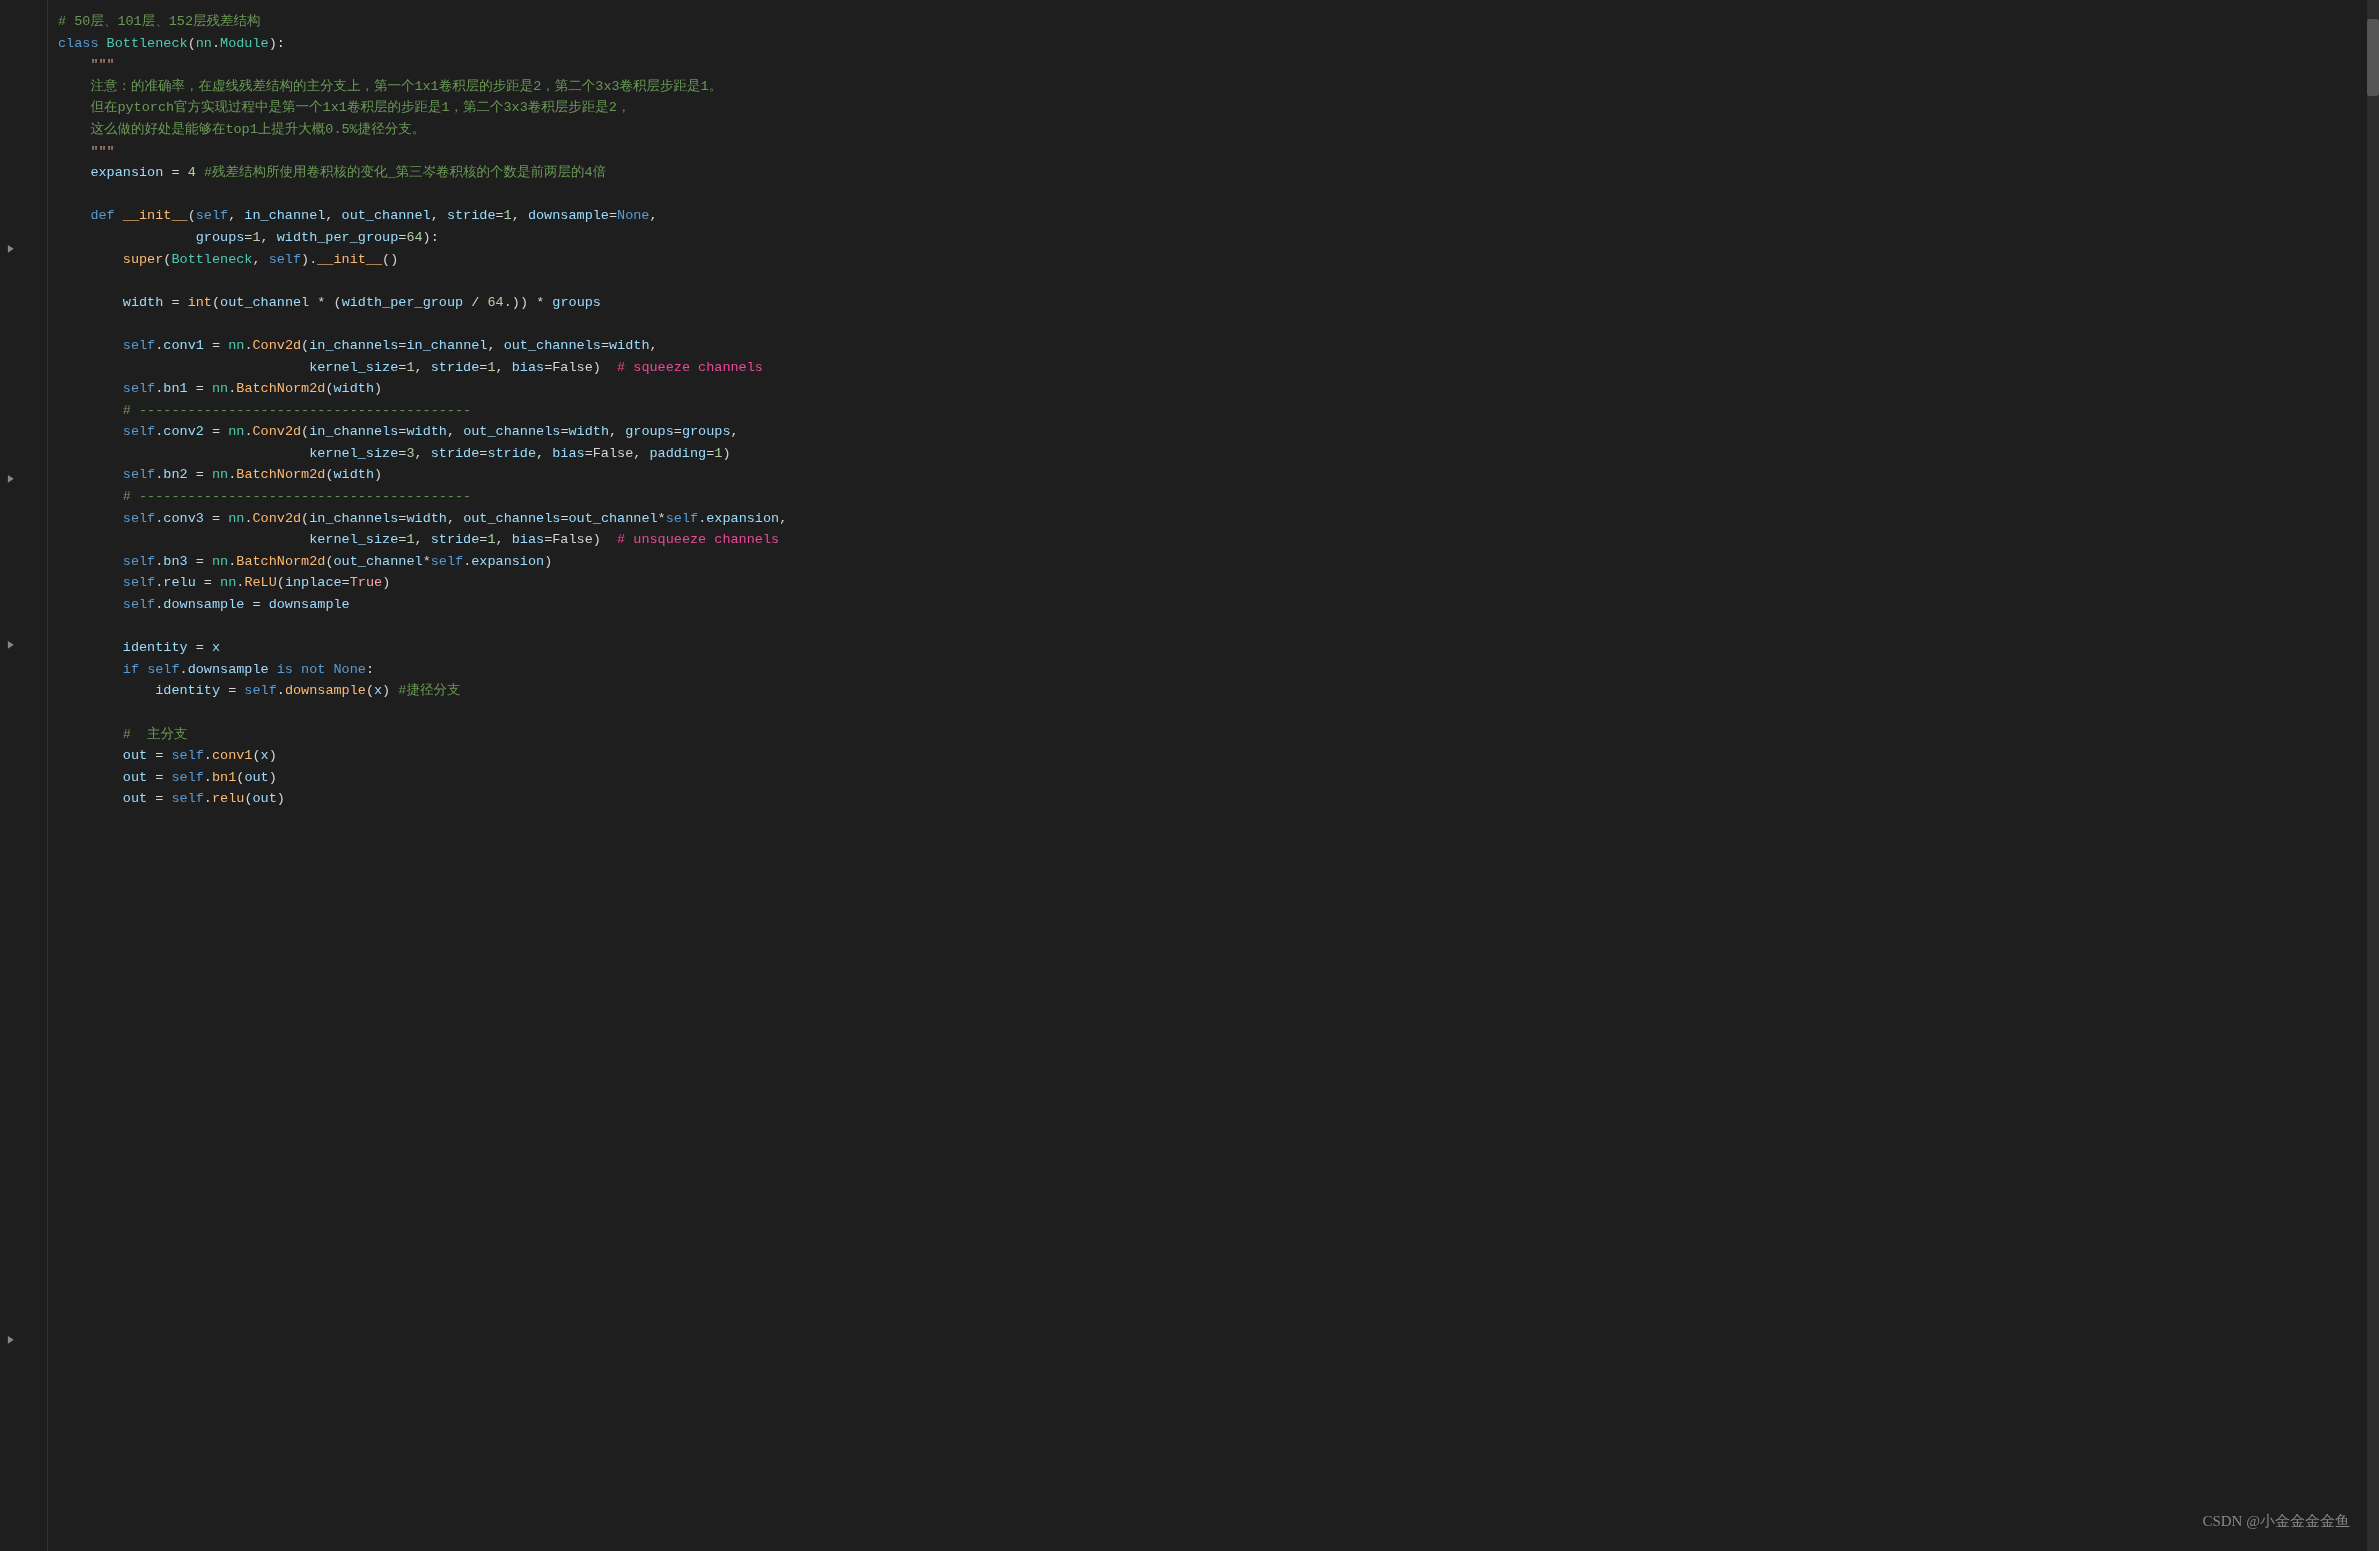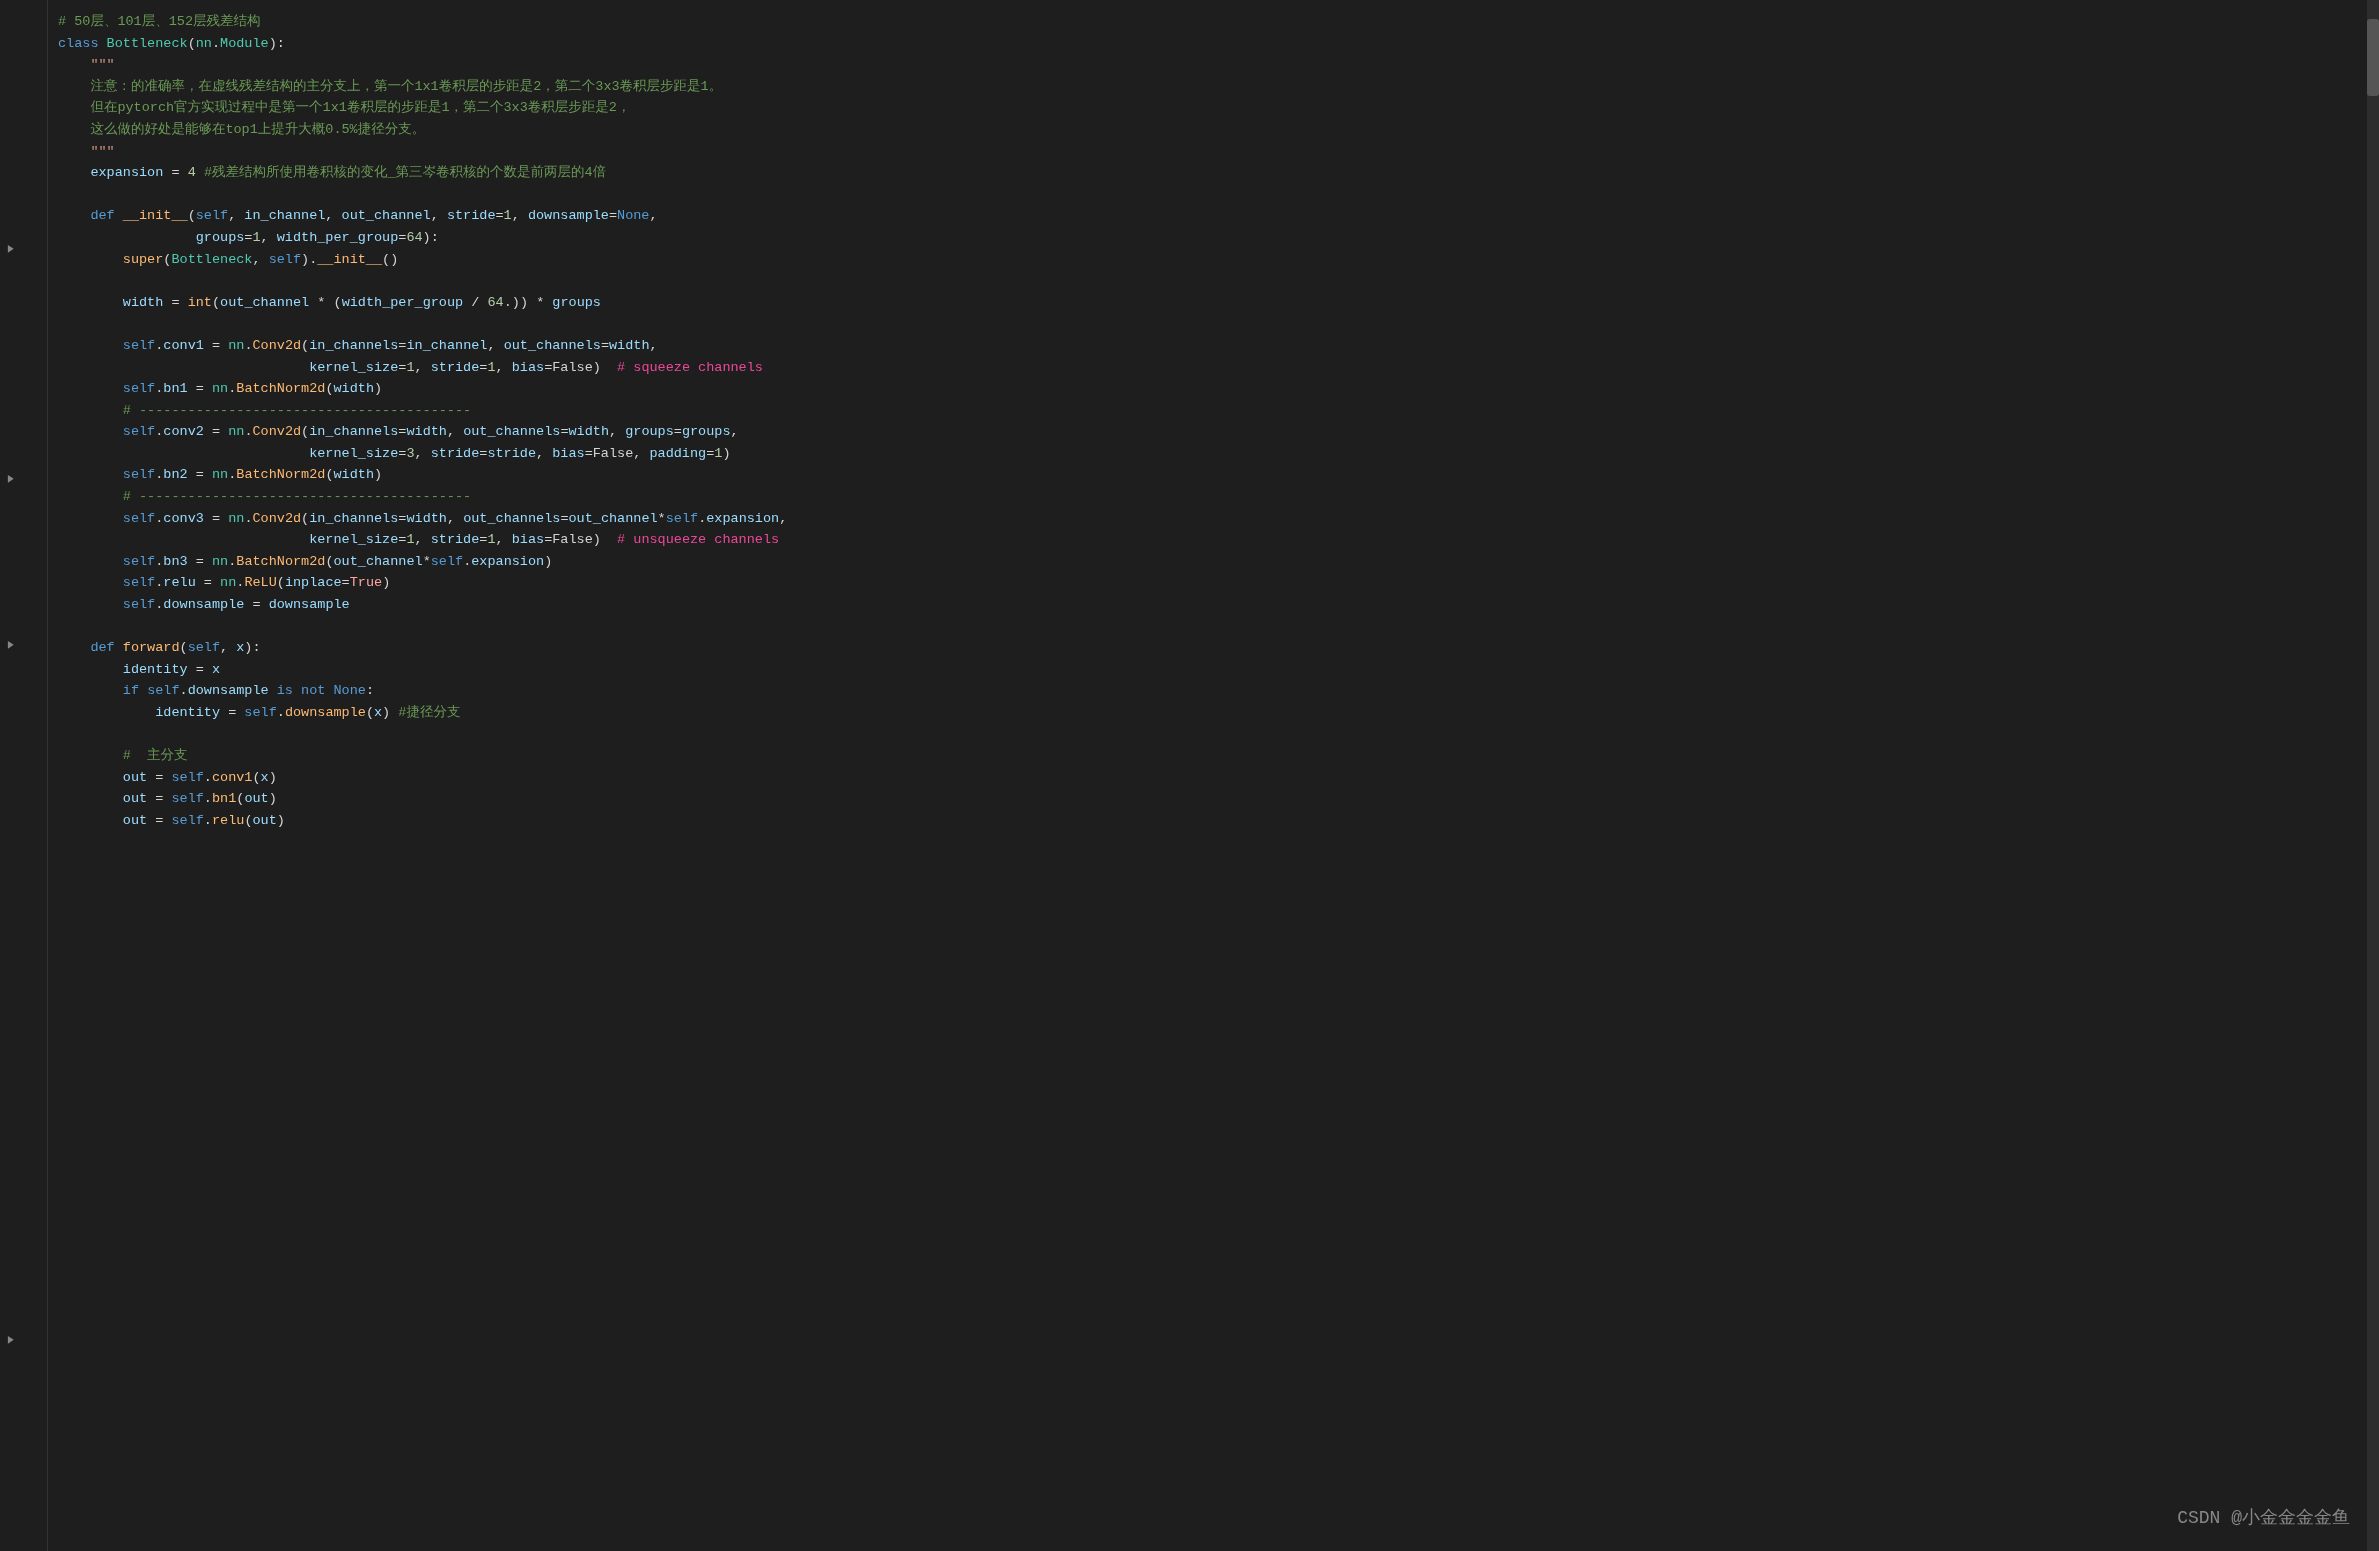--- a/index.html
+++ b/index.html
@@ -59,22 +59,22 @@
     .true-kw { color: #fca5a5; } 
     .link { color: #4ec9b0; text-decoration: underline; }
     .docstr { color: #ce9178; }
     .hash-comment { color: #6a9955; }
 
     .watermark {
       position: absolute;
       bottom: 19.3px;
       right: 29px;
       color: #888;
-      font-size: 18px;
-      font-family: Liberation Mono, monospace;
+      font-size: 15px;
+      font-family: Liberation Serif, serif;
     }
   </style>
 </head>
 <body>
 
 <div class="code-container">
   <div class="code-lines">
 
     <div class="code-line">
       <span class="line-content"><span class="hash-comment"># 50层、101层、152层残差结构</span></span>
@@ -186,23 +186,20 @@
     </div>
 
     <div class="code-line">
       <span class="line-content">        <span class="self-kw">self</span><span class="punc">.</span><span class="attr">downsample</span> <span class="op">=</span> <span class="attr">downsample</span></span>
     </div>
 
     <div class="code-line">
       <span class="line-content"> </span>
     </div>
 
-    <div class="code-line">
-      <span class="line-content">    <span class="kw">def </span><span class="fn">forward</span><span class="punc">(</span><span class="self-kw">self</span><span class="punc">, </span><span class="param">x</span><span class="punc">):</span></span>
-    </div>
 
     <div class="code-line">
       <span class="line-content">        <span class="attr">identity</span> <span class="op">=</span> <span class="param">x</span></span>
     </div>
 
     <div class="code-line">
       <span class="line-content">        <span class="kw">if </span><span class="self-kw">self</span><span class="punc">.</span><span class="attr">downsample</span> <span class="kw">is not </span><span class="none-kw">None</span><span class="punc">:</span></span>
     </div>
 
     <div class="code-line">

